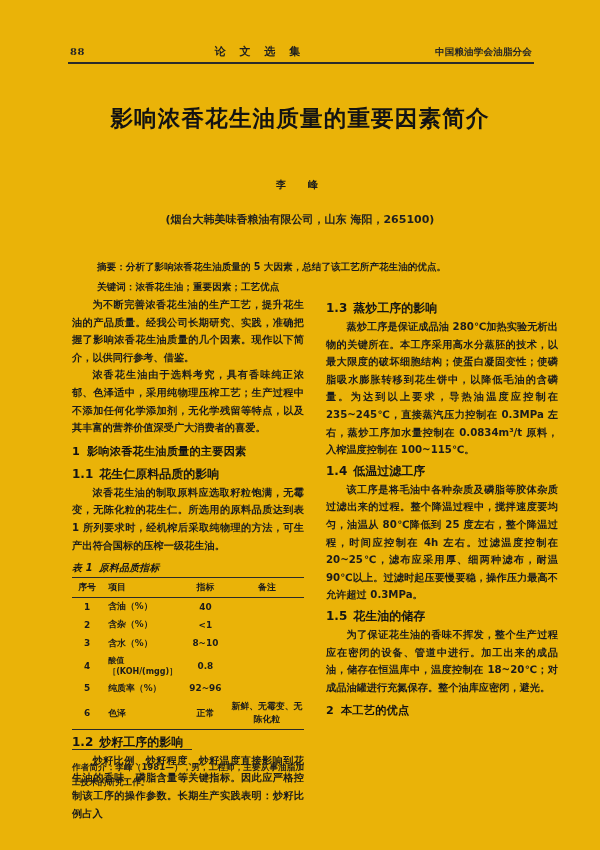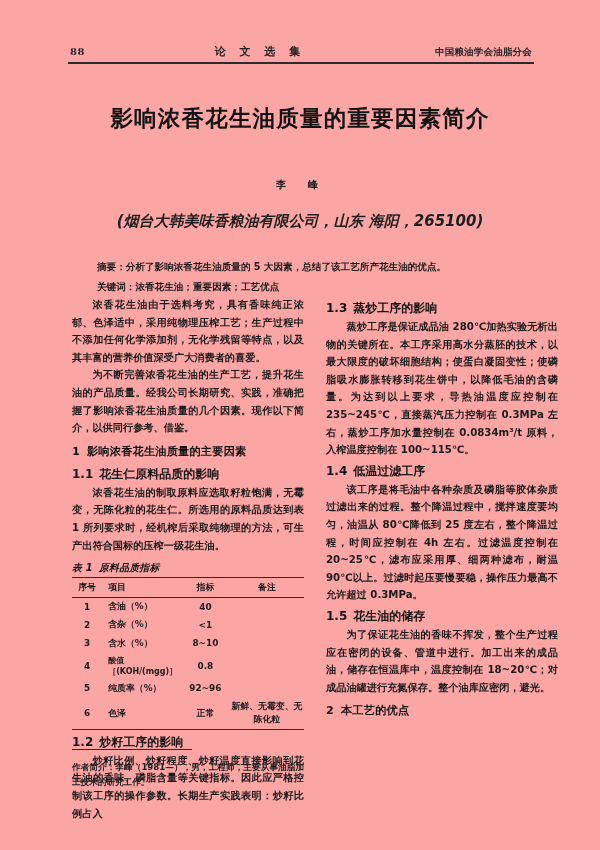--- a/index.html
+++ b/index.html
@@ -12,21 +12,21 @@
     width: 600px;
     height: 850px;
     overflow: hidden;
     font-family: "DejaVu Sans", "Liberation Sans", sans-serif;
     color: #1a1a1a;
   }
   .page {
     position: relative;
     width: 600px;
     height: 850px;
-    background: #fca5a5;
+    background: #eab308;
     box-sizing: border-box;
     padding: 0;
   }
 
   
   .runhead {
     position: absolute;
     top: 44px;
     left: 70px;
     right: 68px;
@@ -86,24 +86,23 @@
     font-weight: bold;
     letter-spacing: 6px;
     color: #1c1c1c;
   }
   .affiliation {
     position: absolute;
     top: 212px;
     left: 0;
     right: 0;
     text-align: center;
-    font-size: 15px;
+    font-size: 11px;
     font-weight: bold;
     color: #1f1f1f;
-    font-style: italic;
   }
 
   
   .abstract-block {
     position: absolute;
     top: 245px;
     left: 97px;
     right: 76px;
     font-size: 9.6px;
     font-weight: bold;
@@ -247,22 +246,22 @@
       <span class="lbl">摘要：</span><span>分析了影响浓香花生油质量的 5 大因素，总结了该工艺所产花生油的优点。</span>
     </div>
     <div class="abstract-line">
       <span class="lbl">关键词：</span><span>浓香花生油；重要因素；工艺优点</span>
     </div>
   </div>
 
   <div class="columns">
 
     <div class="col">
+      <p class="body-p">为不断完善浓香花生油的生产工艺，提升花生油的产品质量。经我公司长期研究、实践，准确把握了影响浓香花生油质量的几个因素。现作以下简介，以供同行参考、借鉴。</p>
       <p class="body-p">浓香花生油由于选料考究，具有香味纯正浓郁、色泽适中，采用纯物理压榨工艺；生产过程中不添加任何化学添加剂，无化学残留等特点，以及其丰富的营养价值深受广大消费者的喜爱。</p>
-      <p class="body-p">为不断完善浓香花生油的生产工艺，提升花生油的产品质量。经我公司长期研究、实践，准确把握了影响浓香花生油质量的几个因素。现作以下简介，以供同行参考、借鉴。</p>
 
       <h2 class="sec-h1">
         <span class="num">1</span><span>影响浓香花生油质量的主要因素</span>
       </h2>
 
       <h3 class="sec-h2">
         <span class="num">1.1</span><span>花生仁原料品质的影响</span>
       </h3>
       <p class="body-p">浓香花生油的制取原料应选取籽粒饱满，无霉变，无陈化粒的花生仁。所选用的原料品质达到表 1 所列要求时，经机榨后采取纯物理的方法，可生产出符合国标的压榨一级花生油。</p>
 

